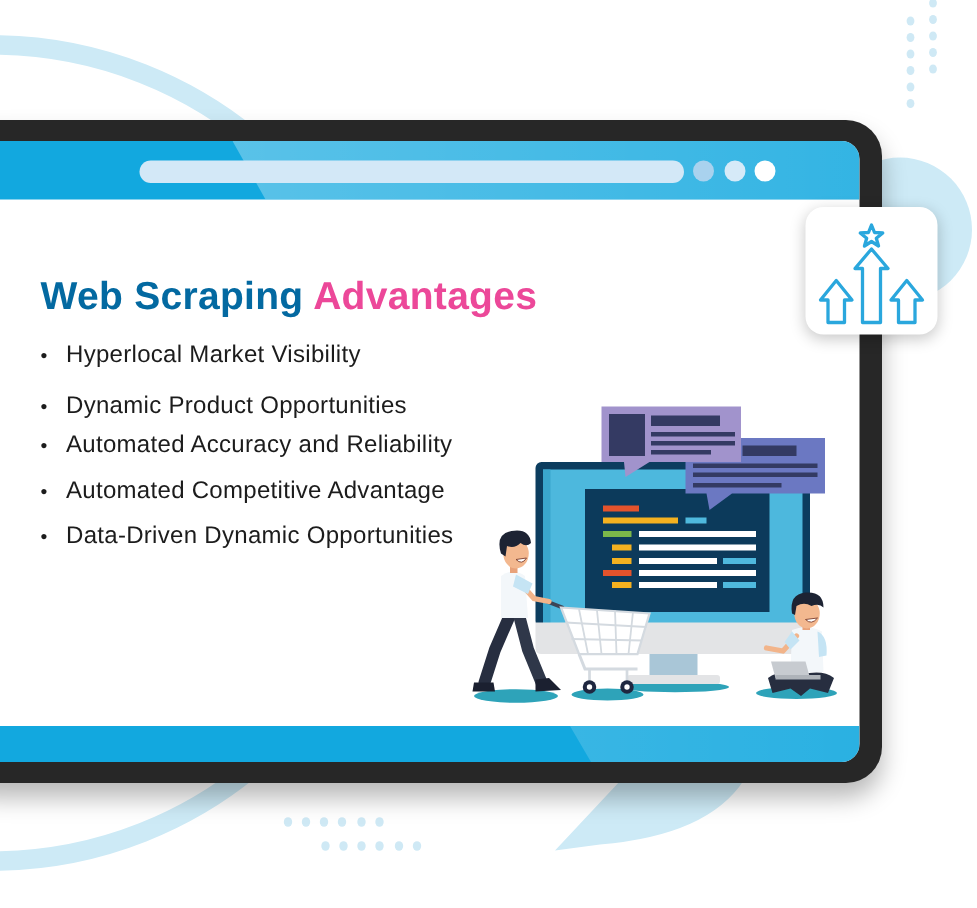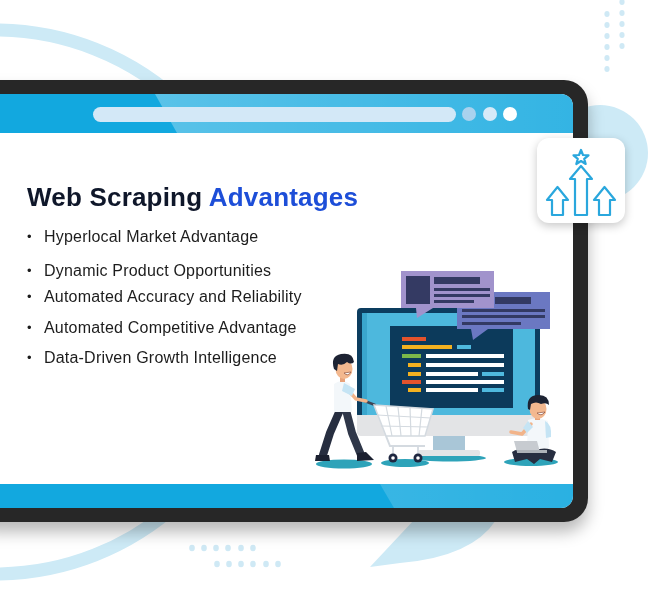--- a/index.html
+++ b/index.html
@@ -38,22 +38,22 @@
   .bottom-bar .shine {
     position: absolute; left: 0; top: 0; width: 100%; height: 100%;
     background: linear-gradient(90deg, rgba(255,255,255,0.28), rgba(255,255,255,0.10));
     clip-path: polygon(380px 0, 573px 0, 573px 24px, 394px 24px);
   }
   .title {
     position: absolute; left: 27px; top: 88px; margin: 0;
     font-size: 26px; line-height: 30px; font-weight: bold; letter-spacing: 0.2px;
     white-space: nowrap;
   }
-  .title .t1 { color: #0f172a; }
-  .title .t2 { color: #1d4ed8; }
+  .title .t1 { color: #0369a1; }
+  .title .t2 { color: #ec4899; }
   .bullet {
     position: absolute; left: 27px; height: 19px; display: flex; align-items: center;
     font-size: 16px; line-height: 19px; letter-spacing: 0.2px; color: #1c1c1c; white-space: nowrap;
   }
   .bullet .dot { width: 17px; display: inline-block; font-size: 13px; }
   .illus { position: absolute; left: 0; top: 0; width: 573px; height: 414px; }
   .icon-card {
     position: absolute; left: 537px; top: 138px; width: 88px; height: 85px;
     background: #ffffff; border-radius: 12px;
     box-shadow: 0 3px 10px rgba(0,0,0,0.22);
@@ -108,37 +108,37 @@
     <div class="win-dot" style="left:503px;background:#ffffff;"></div>
   </div>
 
   <h1 class="title">
     <span class="t1">Web Scraping</span>
     <span class="t2">Advantages</span>
   </h1>
 
   <div class="bullet" style="top:133px;">
     <span class="dot">•</span>
-    <span>Hyperlocal Market Advantage</span>
+    <span>Hyperlocal Market Visibility</span>
   </div>
   <div class="bullet" style="top:167px;">
     <span class="dot">•</span>
     <span>Dynamic Product Opportunities</span>
   </div>
   <div class="bullet" style="top:193px;">
     <span class="dot">•</span>
     <span>Automated Accuracy and Reliability</span>
   </div>
   <div class="bullet" style="top:224px;">
     <span class="dot">•</span>
     <span>Automated Competitive Advantage</span>
   </div>
   <div class="bullet" style="top:254px;">
     <span class="dot">•</span>
-    <span>Data-Driven Growth Intelligence</span>
+    <span>Data-Driven Dynamic Opportunities</span>
   </div>
 
   <svg class="illus" viewBox="0 94 573 414" xmlns="http://www.w3.org/2000/svg">
 
     <g>
       <rect x="357" y="308" width="183" height="110" rx="4" fill="#0c3d5f"></rect>
       <rect x="362" y="313" width="173" height="103" fill="#4db8dd"></rect>
       <rect x="362" y="313" width="5" height="103" fill="#3aa6cd"></rect>
       <rect x="390" y="326" width="123" height="82" fill="#0c3a5b"></rect>
       <g>

